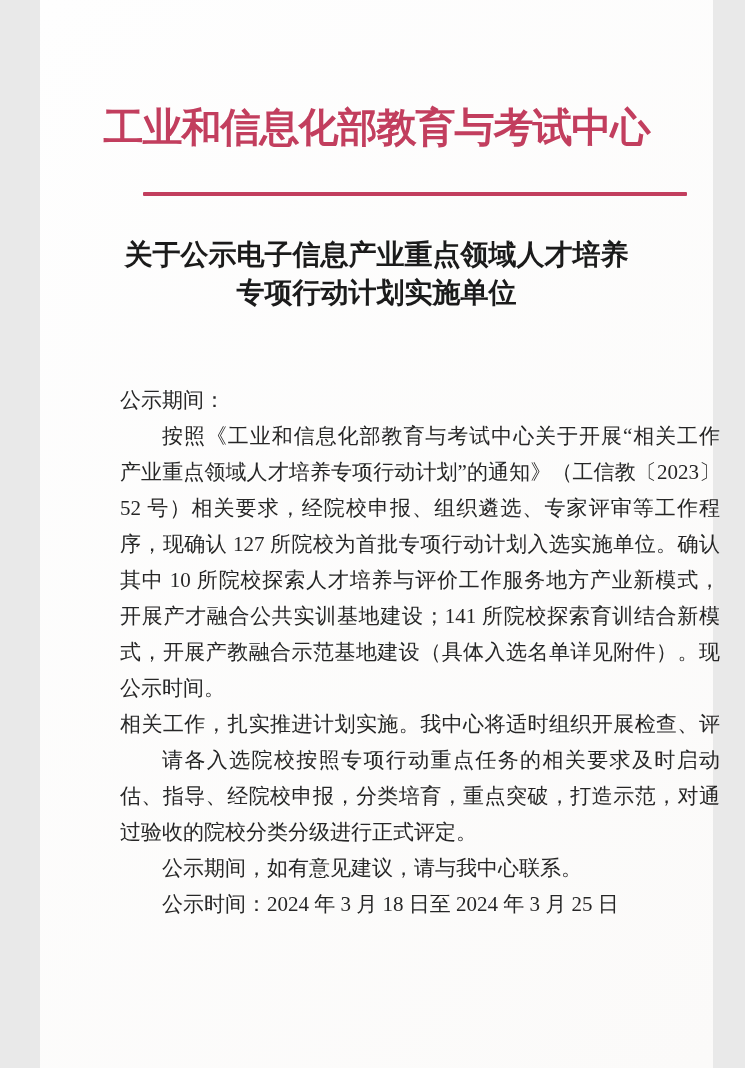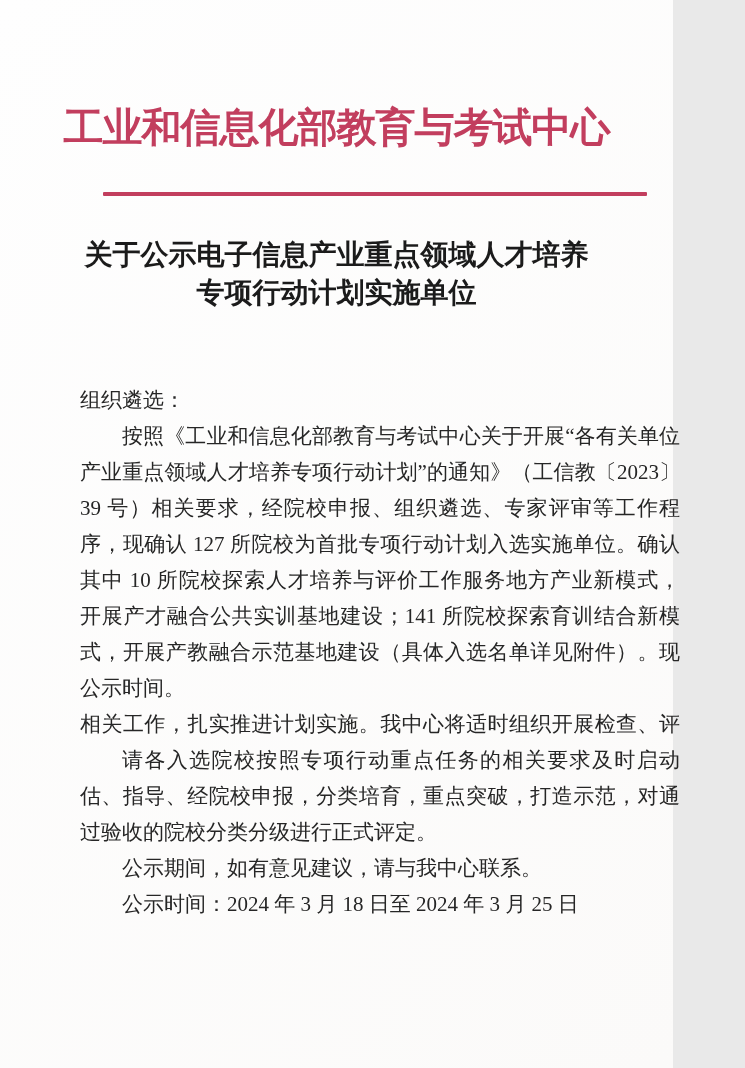--- a/index.html
+++ b/index.html
@@ -11,20 +11,21 @@
   html,body{margin:0;padding:0;}
   body{
     width:745px;height:1068px;overflow:hidden;
     background:#e9e9e9;
     font-family:"Liberation Serif","DejaVu Serif",serif;
   }
   .page{
     position:relative;width:673px;height:1068px;
     background:var(--paper);
     background-image:linear-gradient(135deg,#fefefe 0%,#fbfaf9 100%);
+    margin-left:40px;
   }
   .org-header{
     position:absolute;top:100px;left:0;right:0;
     text-align:center;
     font-size:40px;font-weight:700;
     letter-spacing:-1px;
     color:var(--accent);
     white-space:nowrap;
   }
   .header-rule{
@@ -61,24 +62,24 @@
   </div>
 
   <div class="header-rule"></div>
 
   <div class="notice-title">
     <div>关于公示电子信息产业重点领域人才培养</div>
     <div>专项行动计划实施单位</div>
   </div>
 
   <div class="notice-body">
-    <div class="body-line">组织遴选：</div>
-    <div class="body-line just indent">按照《工业和信息化部教育与考试中心关于开展“各有关单位</div>
+    <div class="body-line">公示期间：</div>
+    <div class="body-line just indent">按照《工业和信息化部教育与考试中心关于开展“相关工作</div>
     <div class="body-line just">产业重点领域人才培养专项行动计划”的通知》（工信教〔2023〕</div>
-    <div class="body-line just">39 号）相关要求，经院校申报、组织遴选、专家评审等工作程</div>
+    <div class="body-line just">52 号）相关要求，经院校申报、组织遴选、专家评审等工作程</div>
     <div class="body-line just">序，现确认 127 所院校为首批专项行动计划入选实施单位。确认</div>
     <div class="body-line just">其中 10 所院校探索人才培养与评价工作服务地方产业新模式，</div>
     <div class="body-line just">开展产才融合公共实训基地建设；141 所院校探索育训结合新模</div>
     <div class="body-line just">式，开展产教融合示范基地建设（具体入选名单详见附件）。现</div>
     <div class="body-line">公示时间。</div>
     <div class="body-line just">相关工作，扎实推进计划实施。我中心将适时组织开展检查、评</div>
     <div class="body-line just indent">请各入选院校按照专项行动重点任务的相关要求及时启动</div>
     <div class="body-line just">估、指导、经院校申报，分类培育，重点突破，打造示范，对通</div>
     <div class="body-line">过验收的院校分类分级进行正式评定。</div>
     <div class="body-line indent">公示期间，如有意见建议，请与我中心联系。</div>

